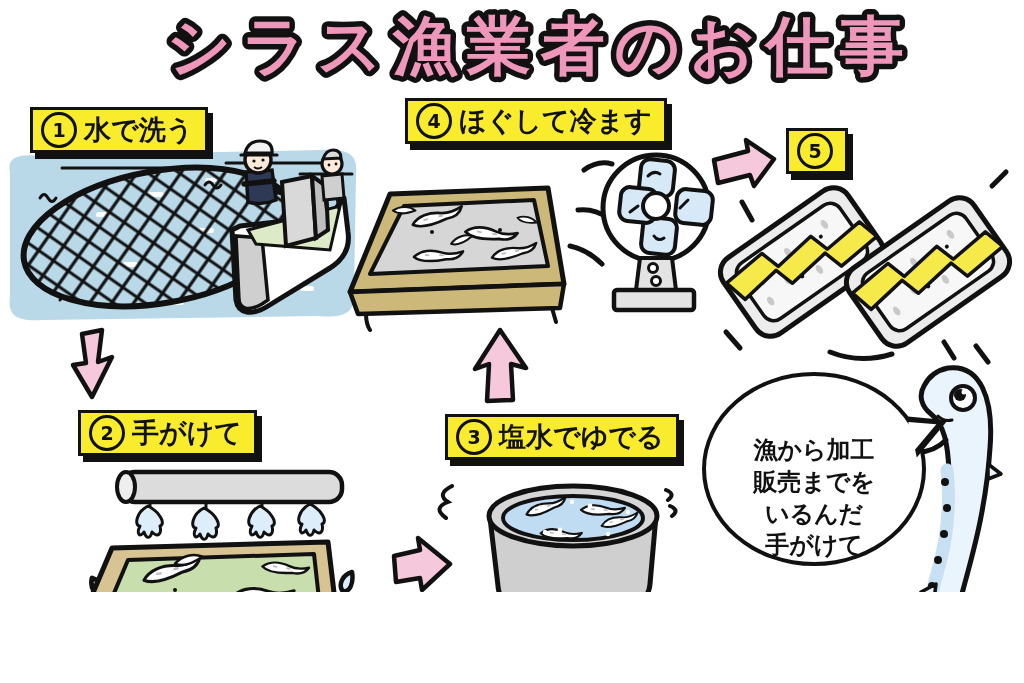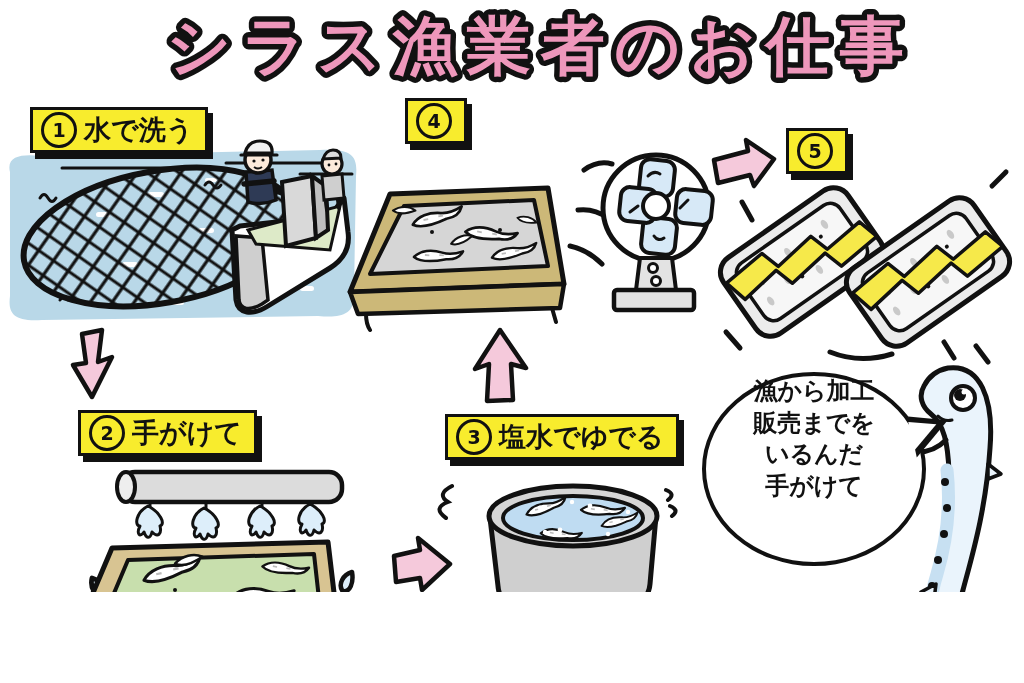--- a/index.html
+++ b/index.html
@@ -38,21 +38,21 @@
     padding:2px 12px 2px 8px;font-size:27px;font-weight:bold;white-space:nowrap;color:#111;
   }
   .step-num{
     width:30px;height:30px;border:3.5px solid #111;border-radius:50%;
     display:flex;align-items:center;justify-content:center;
     font-size:19px;font-weight:bold;flex:0 0 auto;background:transparent;color:#111;
   }
   #speech-bubble{
     position:absolute;left:702px;top:372px;width:216px;height:186px;
     background:#fff;border:4px solid #111;border-radius:50%;
-    display:flex;flex-direction:column;align-items:center;justify-content:flex-start;
+    display:flex;flex-direction:column;align-items:center;justify-content:flex-end;
     font-size:24px;font-weight:bold;line-height:1.32;color:#111;text-align:center;
   }
   .bubble-tail-outer{
     position:absolute;right:-28px;top:36px;width:0;height:0;
     border-top:12px solid transparent;border-bottom:30px solid transparent;
     border-left:38px solid #111;transform:rotate(-12deg);
   }
   .bubble-tail-inner{
     position:absolute;right:-16px;top:43px;width:0;height:0;
     border-top:8px solid transparent;border-bottom:21px solid transparent;
@@ -313,20 +313,21 @@
   <div class="step-label" style="left:78px;top:410px;">
     <span class="step-num">2</span>
     <span>手がけて</span>
   </div>
   <div class="step-label" style="left:445px;top:414px;">
     <span class="step-num">3</span>
     <span>塩水でゆでる</span>
   </div>
   <div class="step-label" style="left:405px;top:98px;">
     <span class="step-num">4</span>
+    <span>ほぐして冷ます</span>
   </div>
   <div class="step-label" style="left:786px;top:128px;">
     <span class="step-num">5</span>
   </div>
 
   <div id="speech-bubble">
     <span class="bubble-tail-outer"></span>
     <span class="bubble-tail-inner"></span>
     <span>漁から加工</span>
     <span>販売までを</span>

